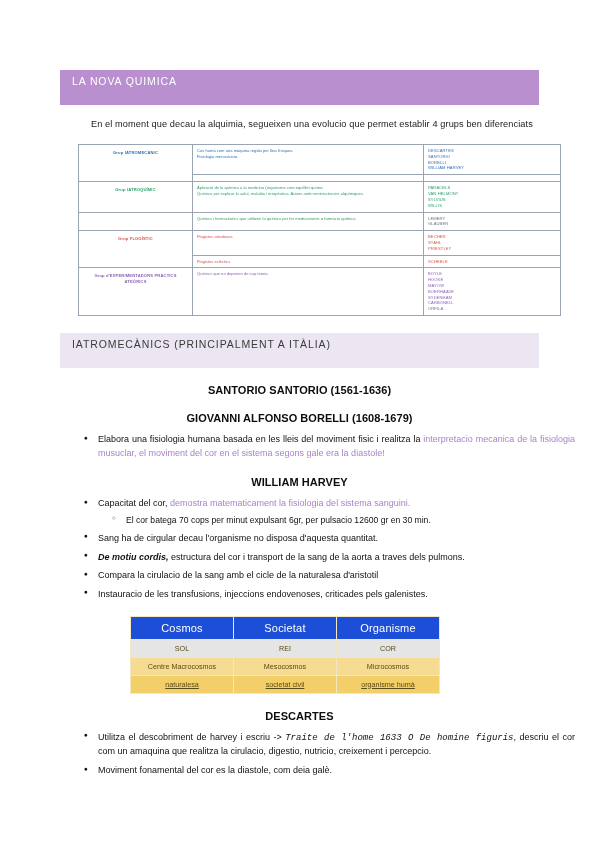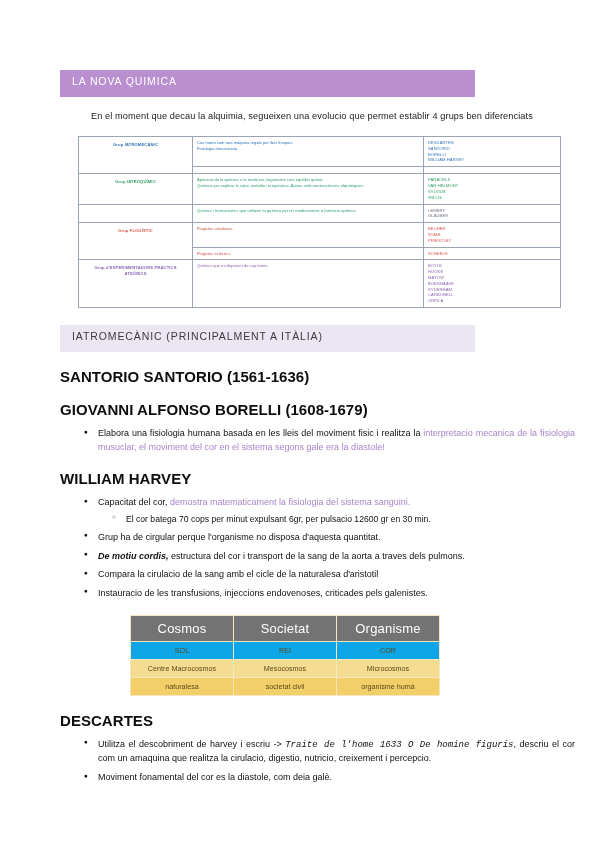--- a/index.html
+++ b/index.html
@@ -18,22 +18,22 @@
     position: relative;
     width: 599px;
     height: 848px;
     background: #ffffff;
     box-sizing: border-box;
     padding: 0 60px;
   }
   
   .bar {
     box-sizing: border-box;
-    width: 415px;
-    padding: 5px 12px 10px 12px;
+    width: 479px;
+    padding: 5px 12px 18px 12px;
     font-size: 10.5px;
     letter-spacing: 0.9px;
     color: #ffffff;
   }
   .bar-purple {
     background: #b98fd0;
     margin-top: 70px;
   }
   .bar-lilac {
     background: #ece5f2;
@@ -77,24 +77,25 @@
   .nb { display: block; }
   .g-mec   { color: #2e72b8; }
   .g-quim  { color: #2f9e68; }
   .g-flog  { color: #d4574e; }
   .g-exp   { color: #8a63b5; }
   .g-gray  { color: #6b7280; }
   
   .person {
     width: 479px;
     margin-top: 16px;
-    font-size: 15px;
+    font-size: 11px;
     font-weight: bold;
     letter-spacing: 0.05px;
     color: #0d0d0d;
+    text-align: center;
   }
   ul.lvl1 {
     width: 479px;
     margin: 9px 0 0 0;
     padding-left: 38px;
     list-style: none;
   }
   ul.lvl1 > li {
     position: relative;
     font-size: 9.0px;
@@ -139,29 +140,29 @@
     table-layout: fixed;
     font-size: 7.2px;
     text-align: center;
     color: #5a4a17;
   }
   .tbl2 td {
     padding: 4px 2px;
     border: 0.5px solid #f3e7c2;
   }
   .tbl2 .hdr {
-    background: #737373;
+    background: #1d4ed8;
     color: #ffffff;
-    font-size: 13px;
+    font-size: 11px;
     padding: 5px 0;
     letter-spacing: 0.2px;
   }
-  .tbl2 .r1 { background: #0ea5e9; }
+  .tbl2 .r1 { background: #e5e5e5; }
   .tbl2 .r2 { background: #f6dc92; }
-  .tbl2 .r3 { background: #f3cf6a; }
+  .tbl2 .r3 { background: #f3cf6a; text-decoration: underline; }
 </style>
 </head>
 <body>
 
 <div class="page">
 
   <div class="bar bar-purple">LA NOVA QUIMICA</div>
 
   <div class="intro">En el moment que decau la alquimia, segueixen una evolucio que permet establir 4 grups ben diferenciats</div>
 
@@ -241,39 +242,39 @@
           <span class="nb">MAYOW</span>
           <span class="nb">BOERHAAVE</span>
           <span class="nb">SYDENHAM</span>
           <span class="nb">CARBONELL</span>
           <span class="nb">ORFILA</span>
         </td>
       </tr>
     </tbody>
   </table>
 
-  <div class="bar bar-lilac">IATROMECÀNIC (PRINCIPALMENT A ITÀLIA)</div>
+  <div class="bar bar-lilac">IATROMECÀNICS (PRINCIPALMENT A ITÀLIA)</div>
 
   <div class="person">SANTORIO SANTORIO (1561-1636)</div>
   <ul class="lvl1">
   </ul>
 
   <div class="person">GIOVANNI ALFONSO BORELLI (1608-1679)</div>
   <ul class="lvl1">
     <li><span>Elabora una fisiologia humana basada en les lleis del moviment fisic i realitza la </span><span class="hl">interpretacio mecanica de la fisiologia musuclar, el moviment del cor en el sistema segons gale era la diastole!</span></li>
   </ul>
 
   <div class="person">WILLIAM HARVEY</div>
   <ul class="lvl1">
     <li><span>Capacitat del cor, </span><span class="hl">demostra matematicament la fisiologia del sistema sanguini.</span>
       <ul class="lvl2">
         <li>El cor batega 70 cops per minut expulsant 6gr, per pulsacio 12600 gr en 30 min.</li>
       </ul>
     </li>
-    <li>Grup ha de cirgular perque l'organisme no disposa d'aquesta quantitat.</li>
+    <li>Sang ha de cirgular decau l'organisme no disposa d'aquesta quantitat.</li>
     <li><span class="bi">De motiu cordis,</span><span> estructura del cor i transport de la sang de la aorta a traves dels pulmons.</span></li>
     <li>Compara la cirulacio de la sang amb el cicle de la naturalesa d'aristotil</li>
     <li>Instauracio de les transfusions, injeccions endovenoses, criticades pels galenistes.</li>
   </ul>
 
   <table class="tbl2">
     <tbody>
       <tr>
         <td class="hdr">Cosmos</td>
         <td class="hdr">Societat</td>

